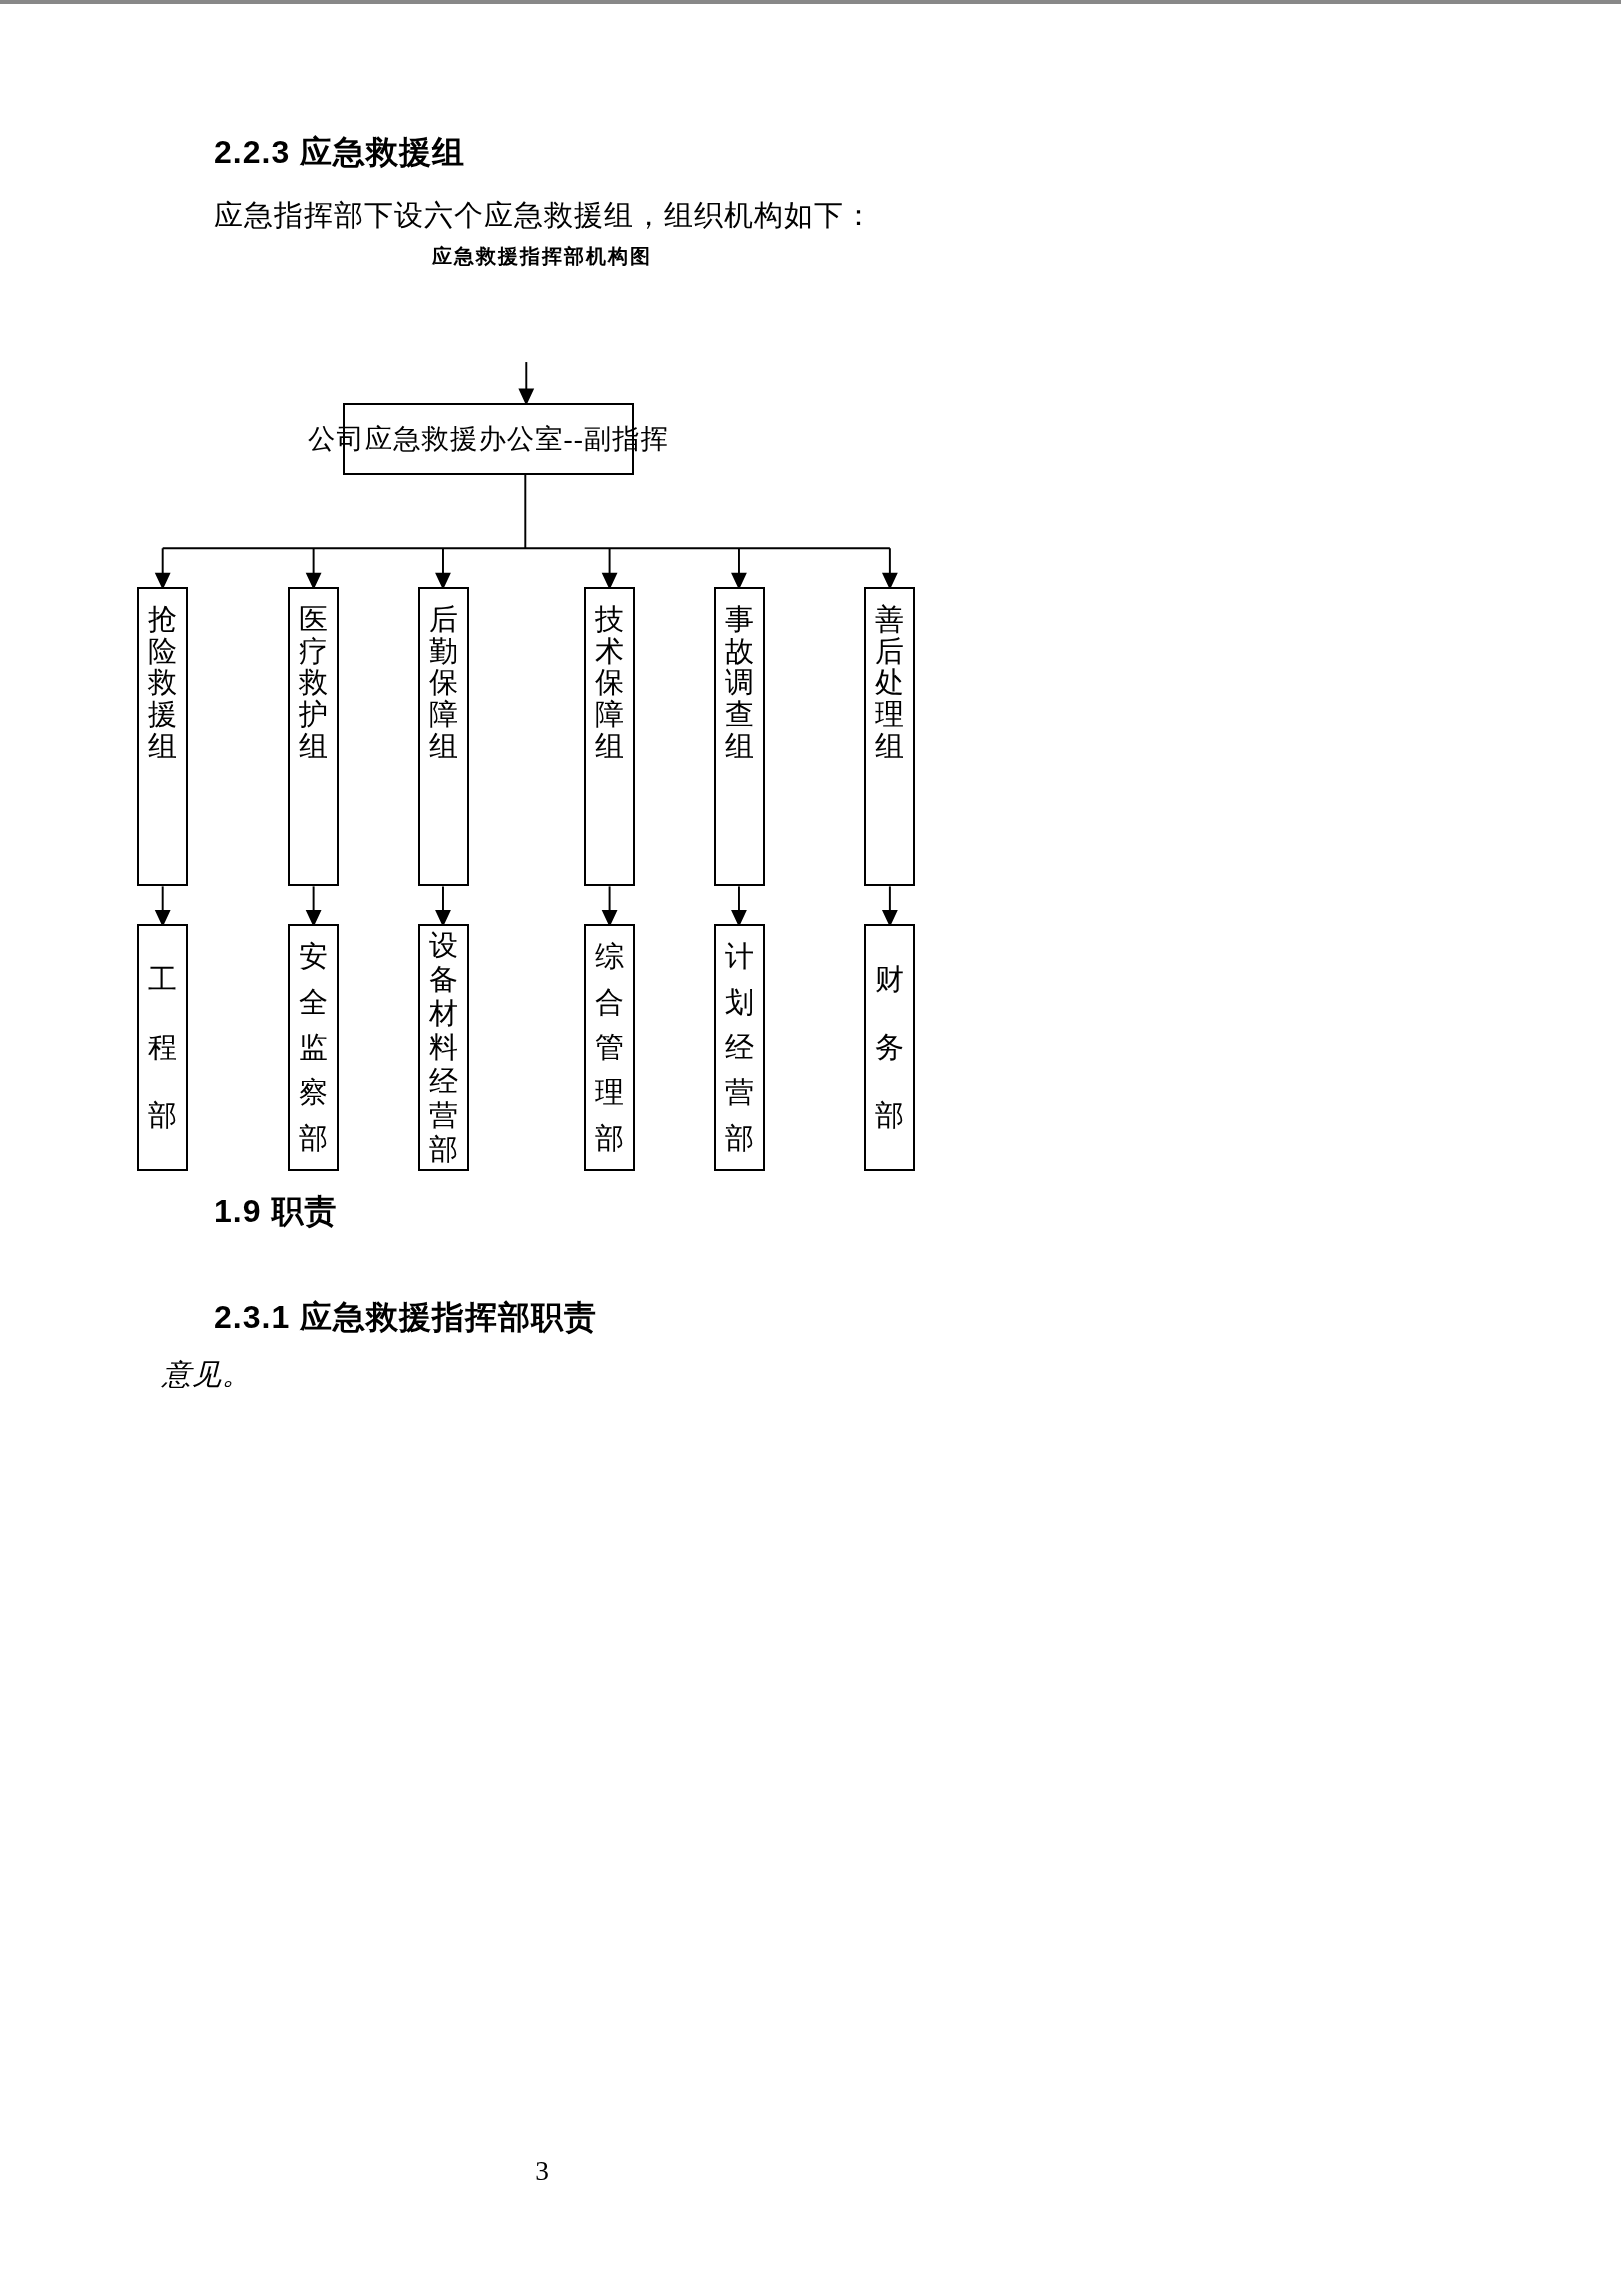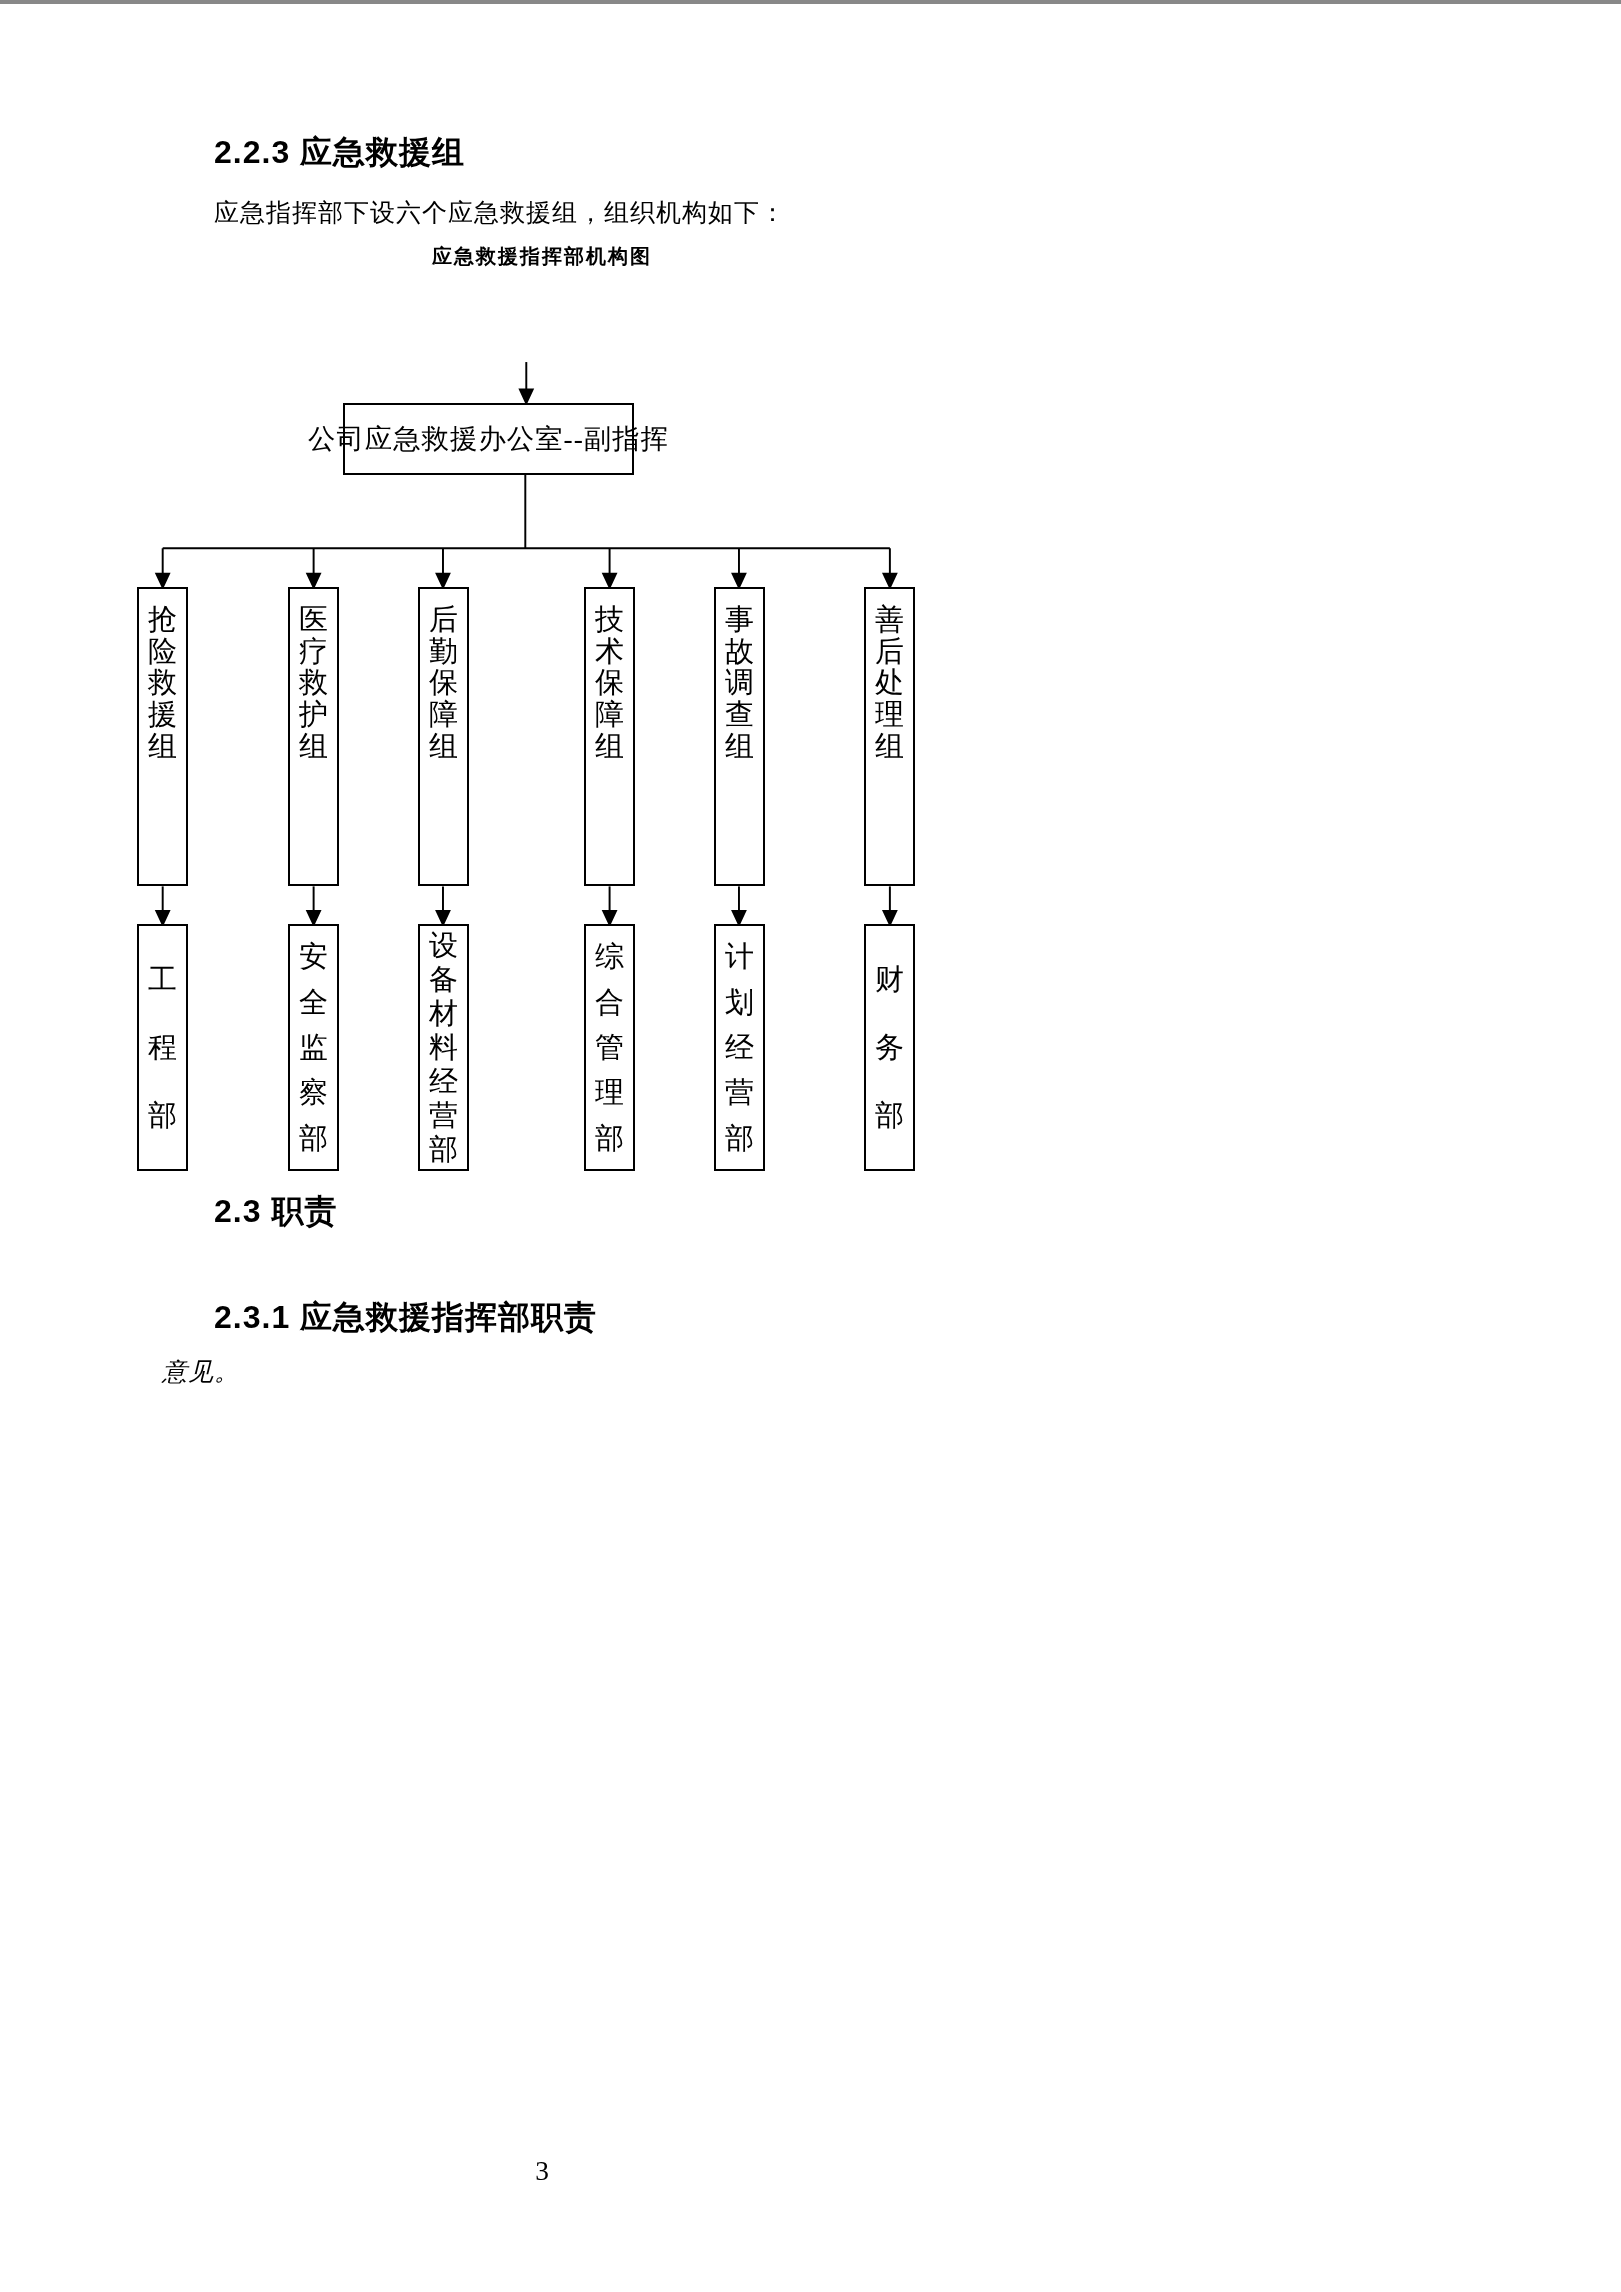--- a/index.html
+++ b/index.html
@@ -15,21 +15,21 @@
   }
   .abs { position: absolute; }
   .heading {
     font-family: "Liberation Sans", sans-serif;
     font-weight: bold;
     font-size: 32px;
     white-space: nowrap;
     letter-spacing: 1px;
   }
   .body-text {
-    font-size: 25px;
+    font-size: 29px;
     white-space: nowrap;
     letter-spacing: 1px;
   }
   .chart-title {
     font-family: "Liberation Sans", sans-serif;
     font-weight: bold;
     font-size: 20px;
     text-align: center;
     letter-spacing: 2px;
   }
@@ -206,21 +206,21 @@
       <span>经</span>
       <span>营</span>
       <span>部</span>
     </div>
   <div class="vbox dept" style="left:864px; top:920px; width:51px; height:247px;">
       <span>财</span>
       <span>务</span>
       <span>部</span>
     </div>
 
-  <div class="abs heading" style="left:214px; top:1186px;">2.3 职责</div>
+  <div class="abs heading" style="left:214px; top:1186px;">1.9 职责</div>
 
   <div class="abs heading" style="left:214px; top:1292px;">2.3.1 应急救援指挥部职责</div>
 
 
   <div class="abs body-text" style="left:162px; top:1351px;font-style:italic;">意见。</div>
 
   <div class="page-number">3</div>
 
 </div>
 

